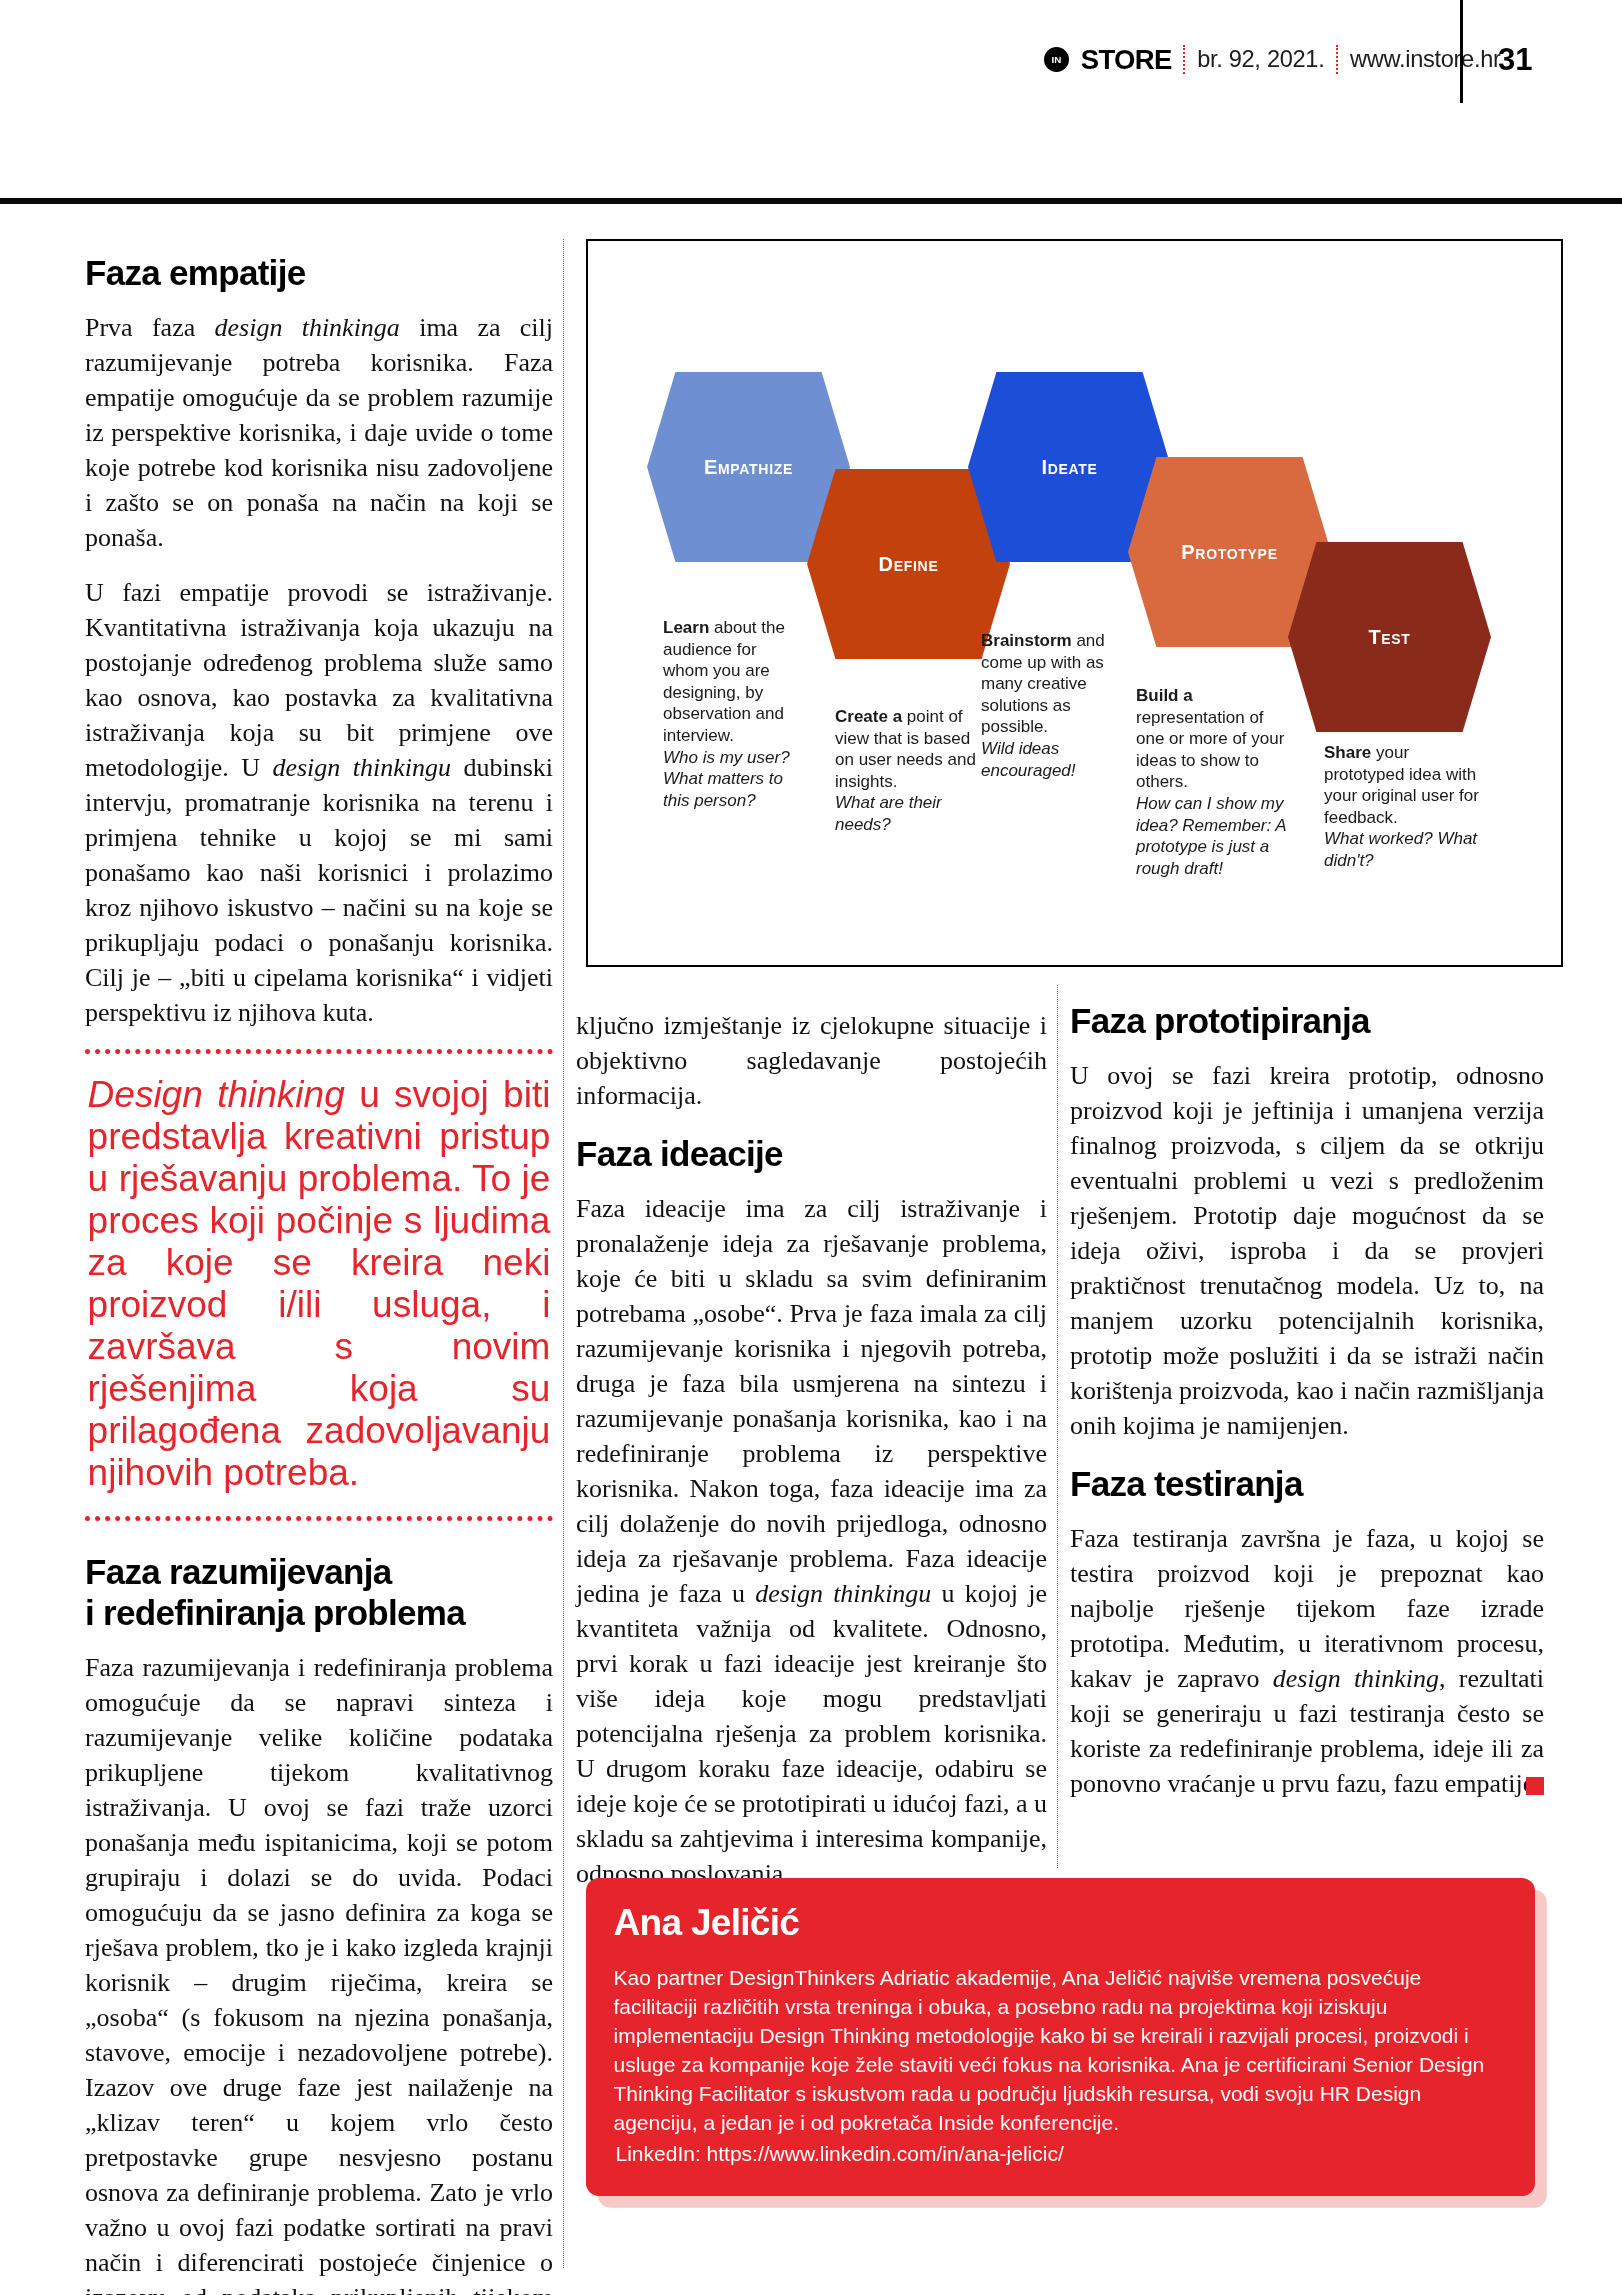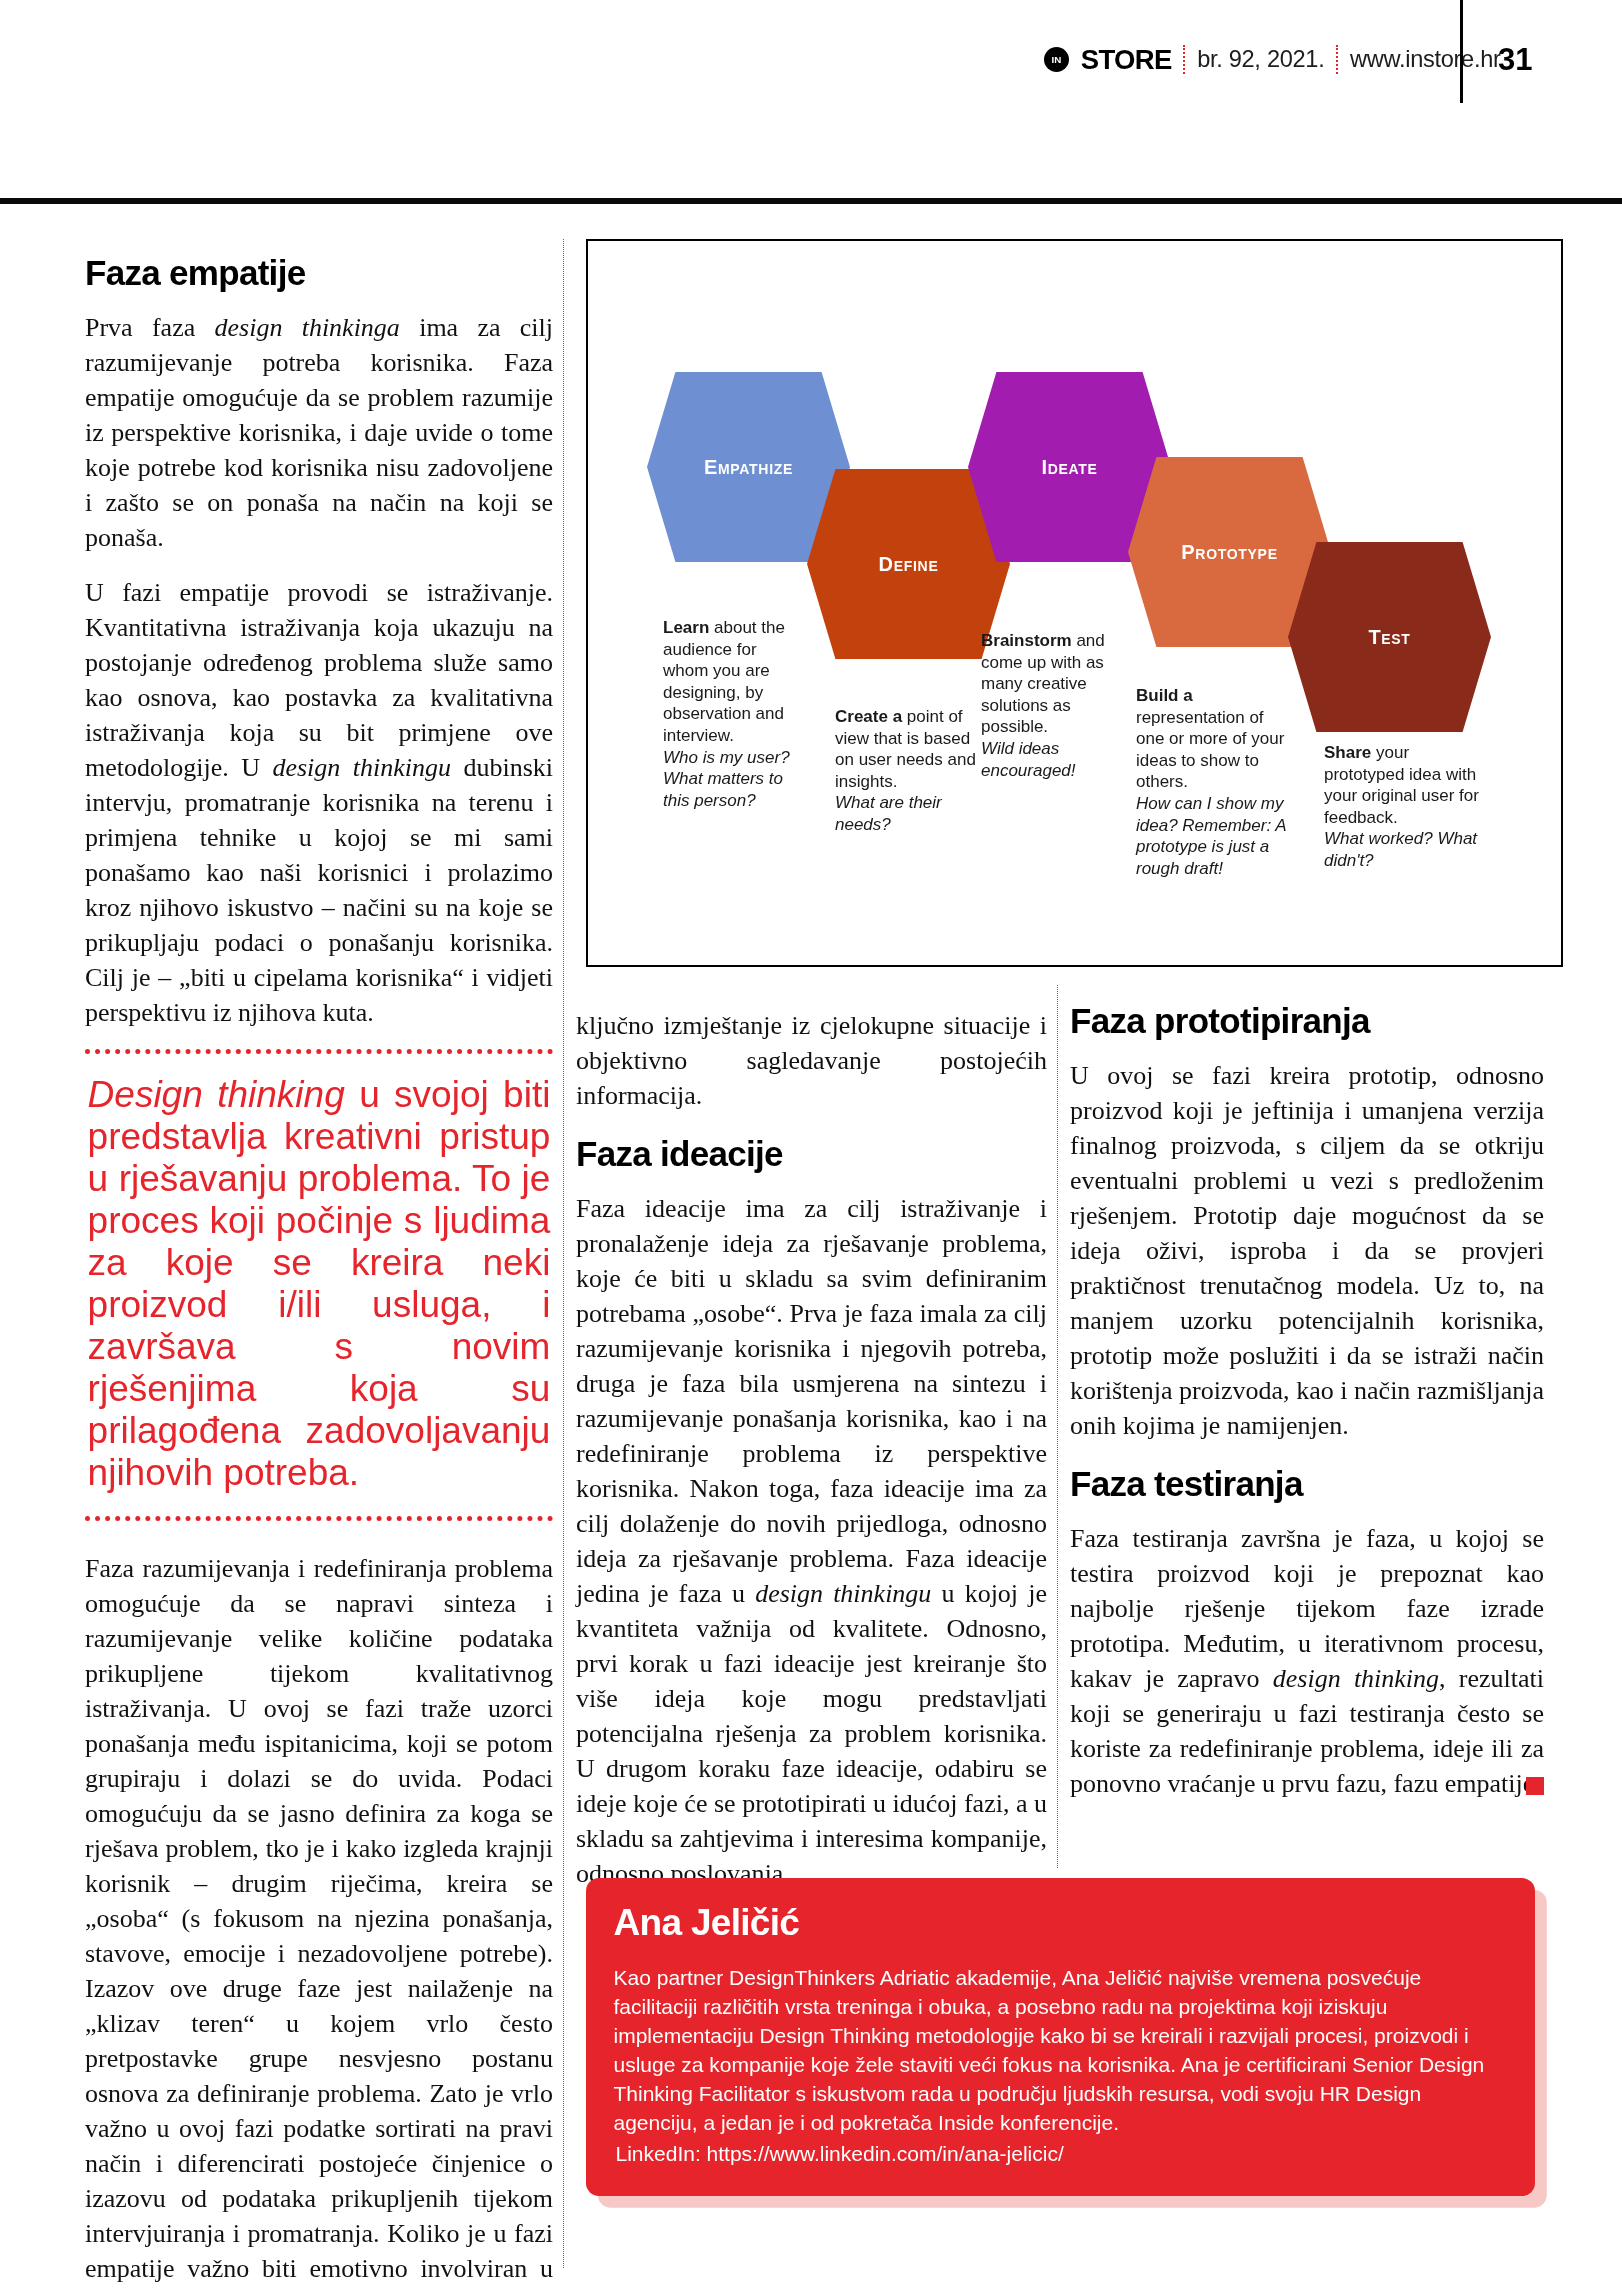--- a/index.html
+++ b/index.html
@@ -88,33 +88,34 @@
 
 <div class="col col-left">
   <h2 class="sec">Faza empatije</h2>
 
   <p><span>Prva faza </span><span class="ital">design thinkinga</span><span> ima za cilj razumijevanje potreba korisnika. Faza empatije omogućuje da se problem razumije iz perspektive korisnika, i daje uvide o tome koje potrebe kod korisnika nisu zadovoljene i zašto se on ponaša na način na koji se ponaša.</span></p>
 
   <p><span>U fazi empatije provodi se istraživanje. Kvantitativna istraživanja koja ukazuju na postojanje određenog problema služe samo kao osnova, kao postavka za kvalitativna istraživanja koja su bit primjene ove metodologije. U </span><span class="ital">design thinkingu</span><span> dubinski intervju, promatranje korisnika na terenu i primjena tehnike u kojoj se mi sami ponašamo kao naši korisnici i prolazimo kroz njihovo iskustvo – načini su na koje se prikupljaju podaci o ponašanju korisnika. Cilj je – „biti u cipelama korisnika“ i vidjeti perspektivu iz njihova kuta.</span></p>
 
   <div class="quote"><span class="ital">Design thinking</span><span> u svojoj biti predstavlja kreativni pristup u rješavanju problema. To je proces koji počinje s ljudima za koje se kreira neki proizvod i/ili usluga, i završava s novim rješenjima koja su prilagođena zadovoljavanju njihovih potreba.</span></div>
 
+  <h2 class="sec"><span>Faza razumijevanja</span><br><span>i redefiniranja problema</span></h2>
 
   <p>Faza razumijevanja i redefiniranja problema omogućuje da se napravi sinteza i razumijevanje velike količine podataka prikupljene tijekom kvalitativnog istraživanja. U ovoj se fazi traže uzorci ponašanja među ispitanicima, koji se potom grupiraju i dolazi se do uvida. Podaci omogućuju da se jasno definira za koga se rješava problem, tko je i kako izgleda krajnji korisnik – drugim riječima, kreira se „osoba“ (s fokusom na njezina ponašanja, stavove, emocije i nezadovoljene potrebe). Izazov ove druge faze jest nailaženje na „klizav teren“ u kojem vrlo često pretpostavke grupe nesvjesno postanu osnova za definiranje problema. Zato je vrlo važno u ovoj fazi podatke sortirati na pravi način i diferencirati postojeće činjenice o izazovu od podataka prikupljenih tijekom intervjuiranja i promatranja. Koliko je u fazi empatije važno biti emotivno involviran u sam razvojni put korisnika, toliko je u ovoj fazi</p>
 </div>
 
 <div class="diagram">
 
   <div class="hex" style="left: 59px; top: 131px; background: rgb(110, 143, 210);">
     <span class="hexlabel">Empathize</span>
   </div>
   <div class="hex" style="left: 219px; top: 228px; background: #c2410c;">
     <span class="hexlabel">Define</span>
   </div>
-  <div class="hex" style="left: 380px; top: 131px; background: #a21caf;">
+  <div class="hex" style="left: 380px; top: 131px; background: #1d4ed8;">
     <span class="hexlabel">Ideate</span>
   </div>
   <div class="hex" style="left: 540px; top: 216px; background: rgb(217, 106, 64);">
     <span class="hexlabel">Prototype</span>
   </div>
   <div class="hex" style="left: 700px; top: 301px; background: rgb(138, 42, 26);">
     <span class="hexlabel">Test</span>
   </div>
 
   <div class="dtext" style="left:75px;top:376px;width:134px"><b>Learn</b><span> about the audience for whom you are designing, by observation and interview.</span><i class="q">Who is my user? What matters to this person?</i></div>

